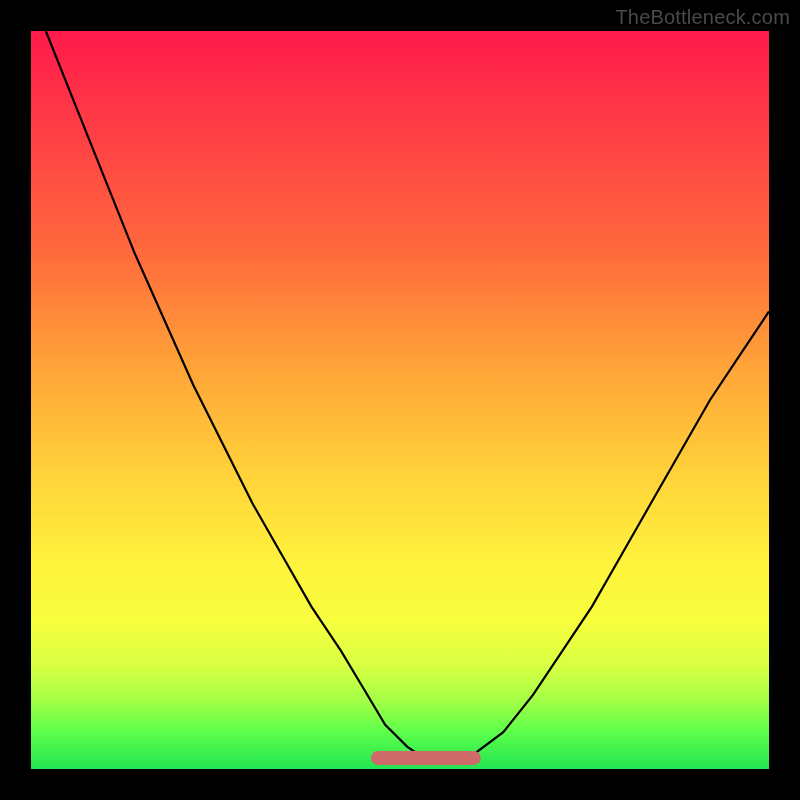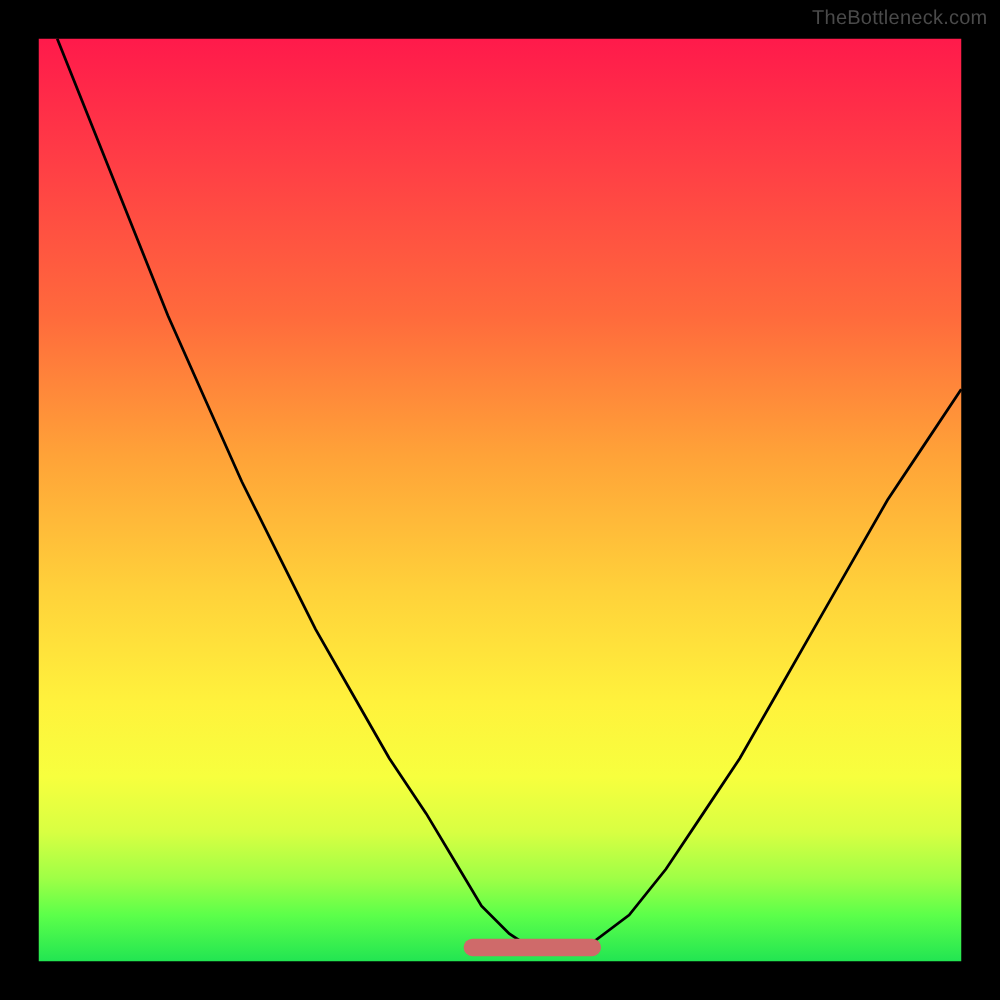--- a/index.html
+++ b/index.html
@@ -31,21 +31,21 @@
       #9fff46 91%,
       #5cff4a 95%,
       #22e552 100%
     );
   }
   .watermark {
     position: absolute;
     top: 6px;
     right: 10px;
     color: #4a4a4a;
-    font-size: 16px;
+    font-size: 20px;
     font-weight: 500;
     letter-spacing: 0.2px;
     user-select: none;
   }
   svg.plot {
     position: absolute;
     left: 31px;
     top: 31px;
     width: 738px;
     height: 738px;

